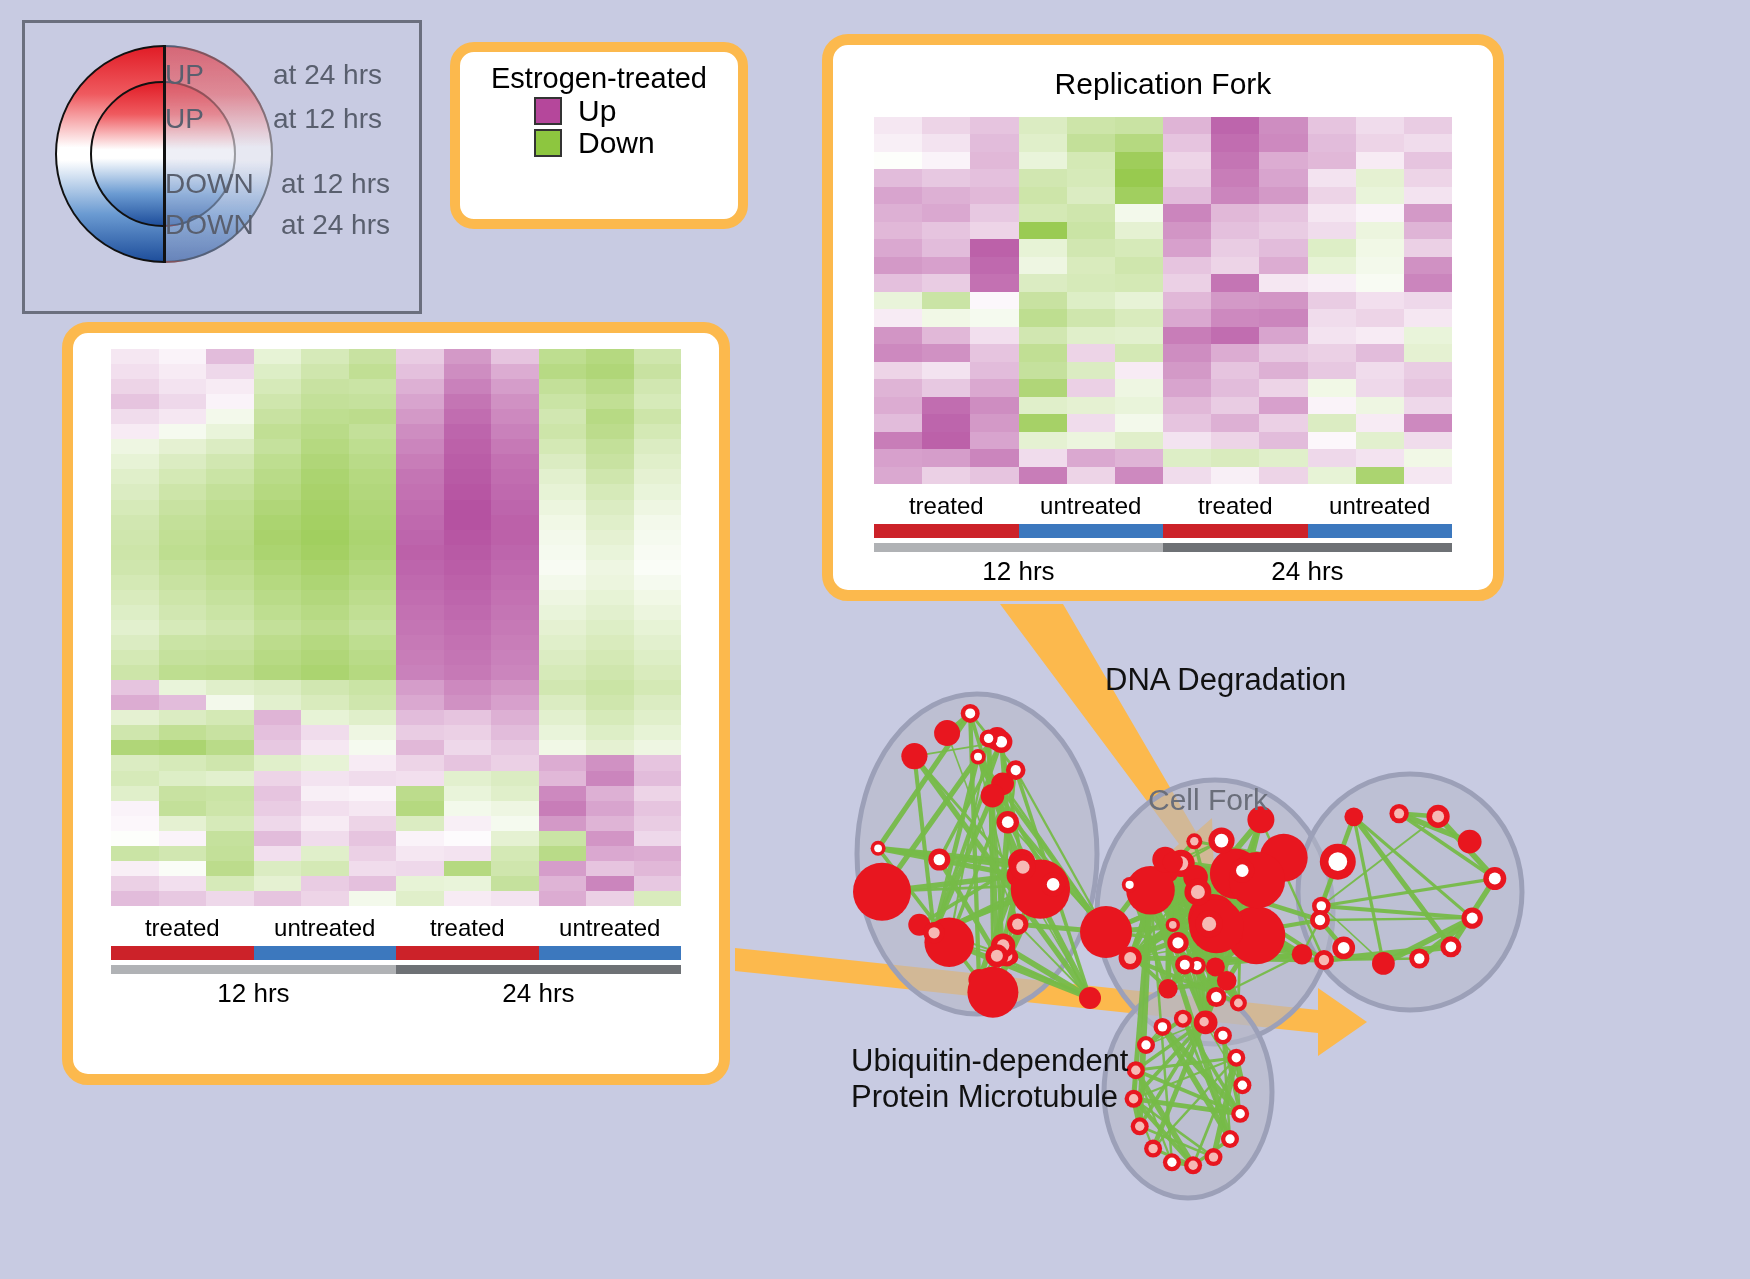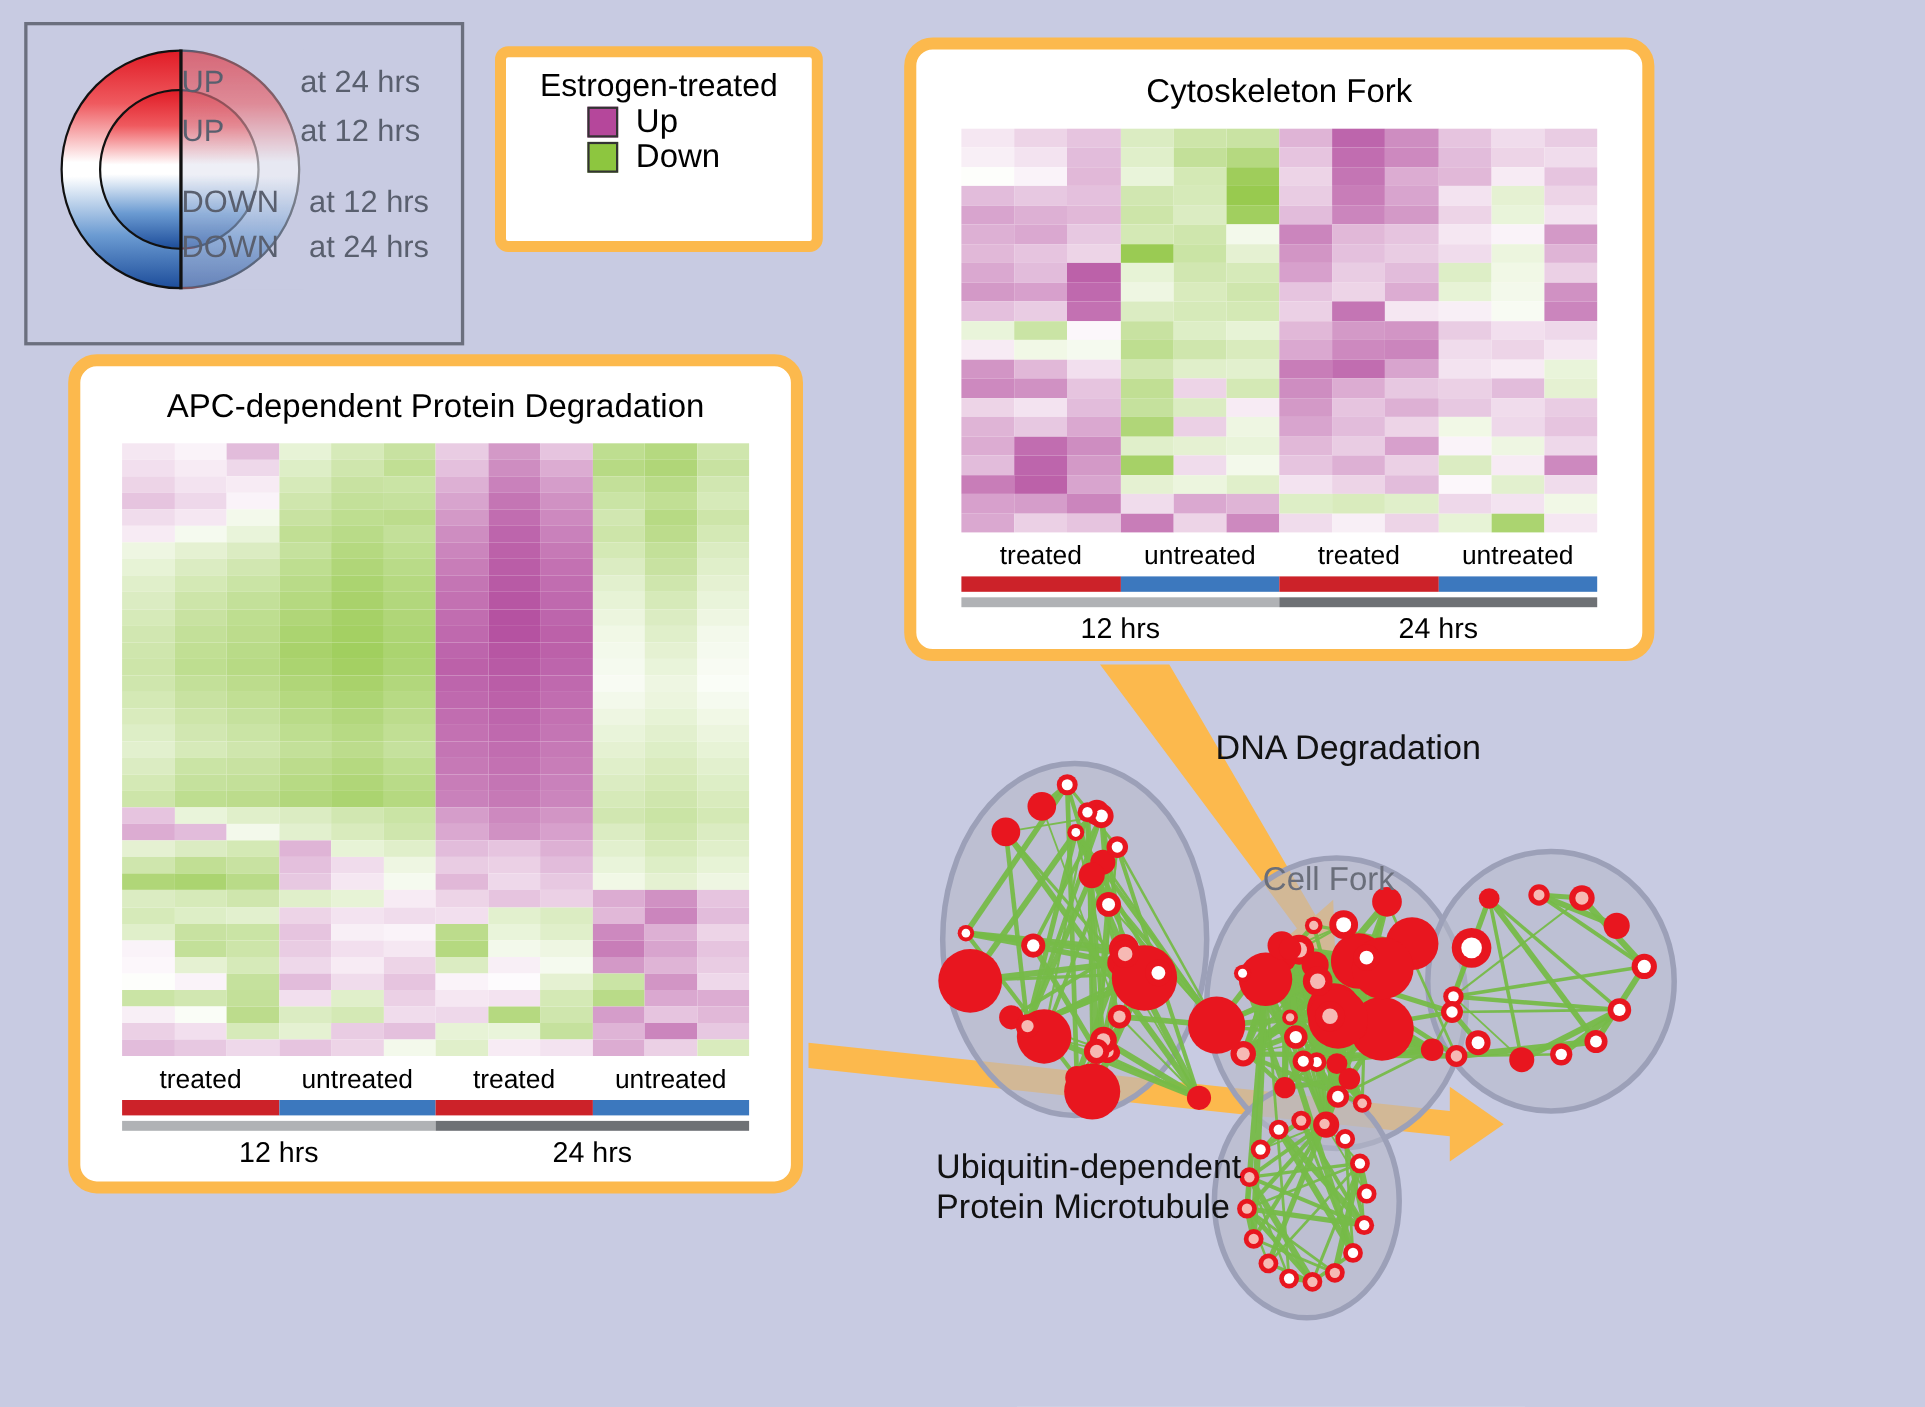--- a/index.html
+++ b/index.html
@@ -66,21 +66,21 @@
   .leg-row { position:absolute; color:#595f6e; font-size:28px; white-space:nowrap; }
   .leg-key { position:absolute; color:#595f6e; font-size:28px; }
   #lc-sub {
     position:absolute; left:0; top:236px; width:400px;
     text-align:center; color:#595f6e; font-size:27px; line-height:1.22;
   }
 
   
   #legend-key {
     left:450px; top:42px; width:298px; height:187px;
-    border-radius:12px; border-width:10px;
+    border-radius:24px; border-width:10px;
   }
   #legend-key .lk-head {
     text-align:center; font-size:29px; color:#000;
     line-height:1.12; padding-top:10px;
   }
   .lk-item { display:flex; align-items:center; gap:16px; margin:2px 0 0 74px; }
   .lk-sw { width:28px; height:28px; border:2px solid #333; display:block; }
   .lk-lbl { font-size:30px; color:#000; line-height:1; }
 
   
@@ -143,21 +143,21 @@
       <span class="lk-sw" style="background: rgb(181, 71, 155);"></span>
       <span class="lk-lbl">Up</span>
     </div>
     <div class="lk-item">
       <span class="lk-sw" style="background: rgb(141, 198, 63);"></span>
       <span class="lk-lbl">Down</span>
     </div>
   </div>
 
   <div class="panel" id="panel-rf">
-    <div class="panel-title" style="margin-top:22px;">Cytoskeleton Fork</div>
+    <div class="panel-title" style="margin-top:22px;">Replication Fork</div>
     <div class="heat-grid" id="heat-rf" style="margin: 16px auto 0px; width: 578px; height: 367px; grid-template-columns: repeat(12, 1fr); grid-template-rows: repeat(21, 1fr);">
         <div title="r0c0 = 0.12" style="background: rgb(245, 231, 242);"></div>
         <div title="r0c1 = 0.22" style="background: rgb(237, 212, 231);"></div>
         <div title="r0c2 = 0.3" style="background: rgb(230, 196, 223);"></div>
         <div title="r0c3 = -0.3" style="background: rgb(219, 236, 194);"></div>
         <div title="r0c4 = -0.42" style="background: rgb(205, 229, 169);"></div>
         <div title="r0c5 = -0.45" style="background: rgb(201, 227, 163);"></div>
         <div title="r0c6 = 0.38" style="background: rgb(223, 180, 214);"></div>
         <div title="r0c7 = 0.78" style="background: rgb(189, 101, 172);"></div>
         <div title="r0c8 = 0.58" style="background: rgb(206, 141, 193);"></div>
@@ -421,21 +421,20 @@
         <div style="flex: 1 1 0%; background: rgb(176, 178, 181);"></div>
         <div style="flex: 1 1 0%; background: rgb(110, 113, 117);"></div>
       </div>
     <div class="time-row" id="rf-timelabels" style="width:578px;margin:4px auto 0 auto;">
         <span style="flex: 1 1 0%;">12 hrs</span>
         <span style="flex: 1 1 0%;">24 hrs</span>
       </div>
   </div>
 
   <div class="panel" id="panel-apc">
-    <div class="panel-title" style="margin-top:20px;">APC-dependent Protein Degradation</div>
     <div class="heat-grid" id="heat-apc" style="margin: 16px auto 0px; width: 570px; height: 557px; grid-template-columns: repeat(12, 1fr); grid-template-rows: repeat(37, 1fr);">
         <div title="r0c0 = 0.12" style="background: rgb(245, 231, 242);"></div>
         <div title="r0c1 = 0.06" style="background: rgb(250, 243, 249);"></div>
         <div title="r0c2 = 0.34" style="background: rgb(226, 188, 219);"></div>
         <div title="r0c3 = -0.2" style="background: rgb(231, 243, 214);"></div>
         <div title="r0c4 = -0.34" style="background: rgb(214, 234, 185);"></div>
         <div title="r0c5 = -0.46" style="background: rgb(200, 226, 161);"></div>
         <div title="r0c6 = 0.26" style="background: rgb(233, 204, 227);"></div>
         <div title="r0c7 = 0.52" style="background: rgb(211, 153, 199);"></div>
         <div title="r0c8 = 0.3" style="background: rgb(230, 196, 223);"></div>

